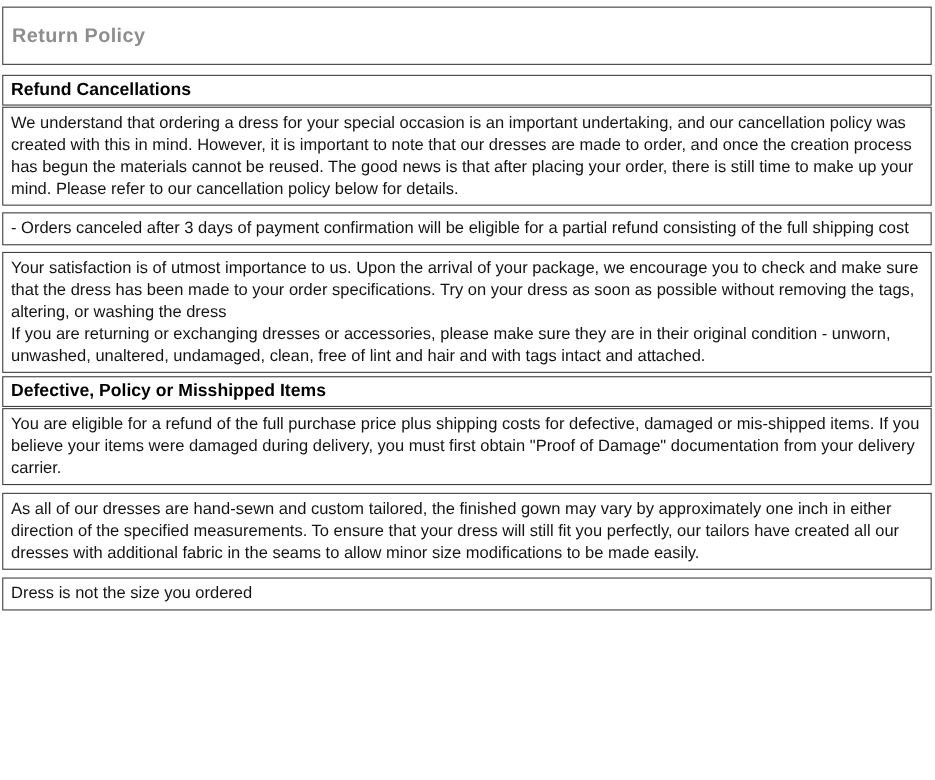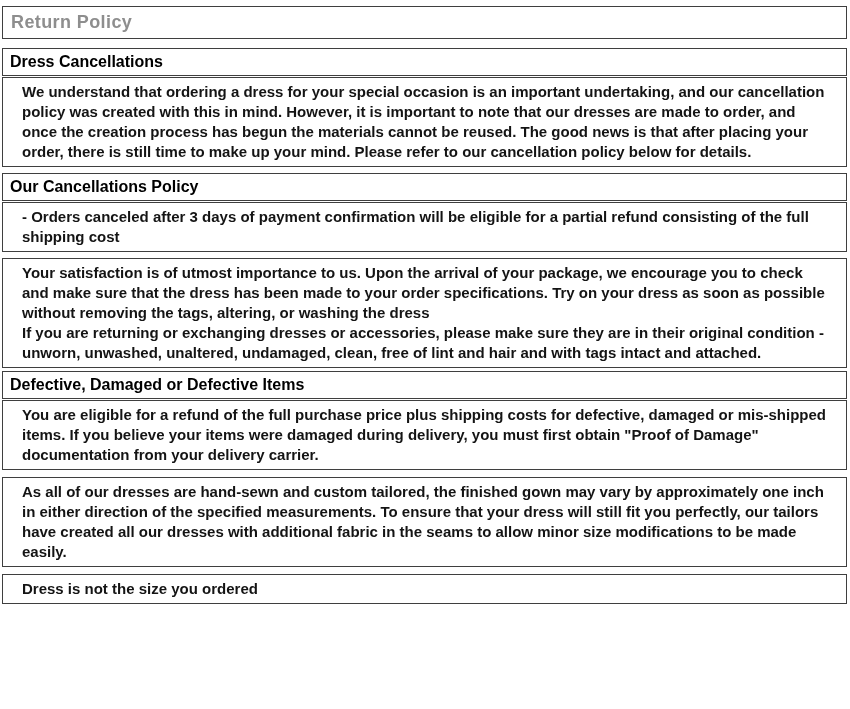--- a/index.html
+++ b/index.html
@@ -13,42 +13,41 @@
     background: #ffffff;
     font-family: "Liberation Sans", sans-serif;
     color: #161616;
   }
   .doc {
     padding: 6px 3px 0 2px;
   }
   .row {
     border: 1px solid #3f3f3f;
     background: #ffffff;
-    padding: 4px 19px;
-    font-weight: bold;
+    padding: 4px 7px;
   }
   .row + .row {
     margin-top: 1px;
   }
   section {
     margin: 0 0 6px 0;
   }
   section.tight {
     margin-bottom: 1px;
   }
   section.wide {
     margin-top: 3px;
     margin-bottom: 7px;
   }
   .major-heading {
     font-size: 18px;
     font-weight: bold;
     letter-spacing: 0.4px;
     color: #8e8e8e;
-    padding: 5px 8px;
+    padding: 15px 8px;
   }
   .title-row {
     margin-bottom: 9px;
   }
   .heading {
     font-size: 16px;
     font-weight: bold;
     color: #000000;
     padding: 4px 7px;
   }
@@ -62,40 +61,39 @@
   }
 </style>
 </head>
 <body>
 
 <div class="doc">
 
   <div class="row major-heading title-row">Return Policy</div>
 
   <section>
-    <div class="row heading">Dress Cancellations</div>
+    <div class="row heading">Refund Cancellations</div>
     <div class="row body">We understand that ordering a dress for your special occasion is an important undertaking, and our cancellation policy was created with this in mind. However, it is important to note that our dresses are made to order, and once the creation process has begun the materials cannot be reused. The good news is that after placing your order, there is still time to make up your mind. Please refer to our cancellation policy below for details.</div>
   </section>
 
   <section>
-    <div class="row heading">Our Cancellations Policy</div>
     <div class="row body">
       <span class="line">- Orders canceled after 3 days of payment confirmation will be eligible for a partial refund consisting of the full shipping cost</span>
     </div>
   </section>
 
   <section class="tight">
     <div class="row body">
       <span class="line">Your satisfaction is of utmost importance to us. Upon the arrival of your package, we encourage you to check and make sure that the dress has been made to your order specifications. Try on your dress as soon as possible without removing the tags, altering, or washing the dress</span>
       <span class="line">If you are returning or exchanging dresses or accessories, please make sure they are in their original condition - unworn, unwashed, unaltered, undamaged, clean, free of lint and hair and with tags intact and attached.</span>
     </div>
   </section>
 
   <section class="wide">
-    <div class="row heading">Defective, Damaged or Defective Items</div>
+    <div class="row heading">Defective, Policy or Misshipped Items</div>
     <div class="row body">You are eligible for a refund of the full purchase price plus shipping costs for defective, damaged or mis-shipped items. If you believe your items were damaged during delivery, you must first obtain "Proof of Damage" documentation from your delivery carrier.</div>
   </section>
 
   <section class="wide">
     <div class="row body">As all of our dresses are hand-sewn and custom tailored, the finished gown may vary by approximately one inch in either direction of the specified measurements. To ensure that your dress will still fit you perfectly, our tailors have created all our dresses with additional fabric in the seams to allow minor size modifications to be made easily.</div>
   </section>
 
   <div class="row body">Dress is not the size you ordered</div>
 
 </div>

